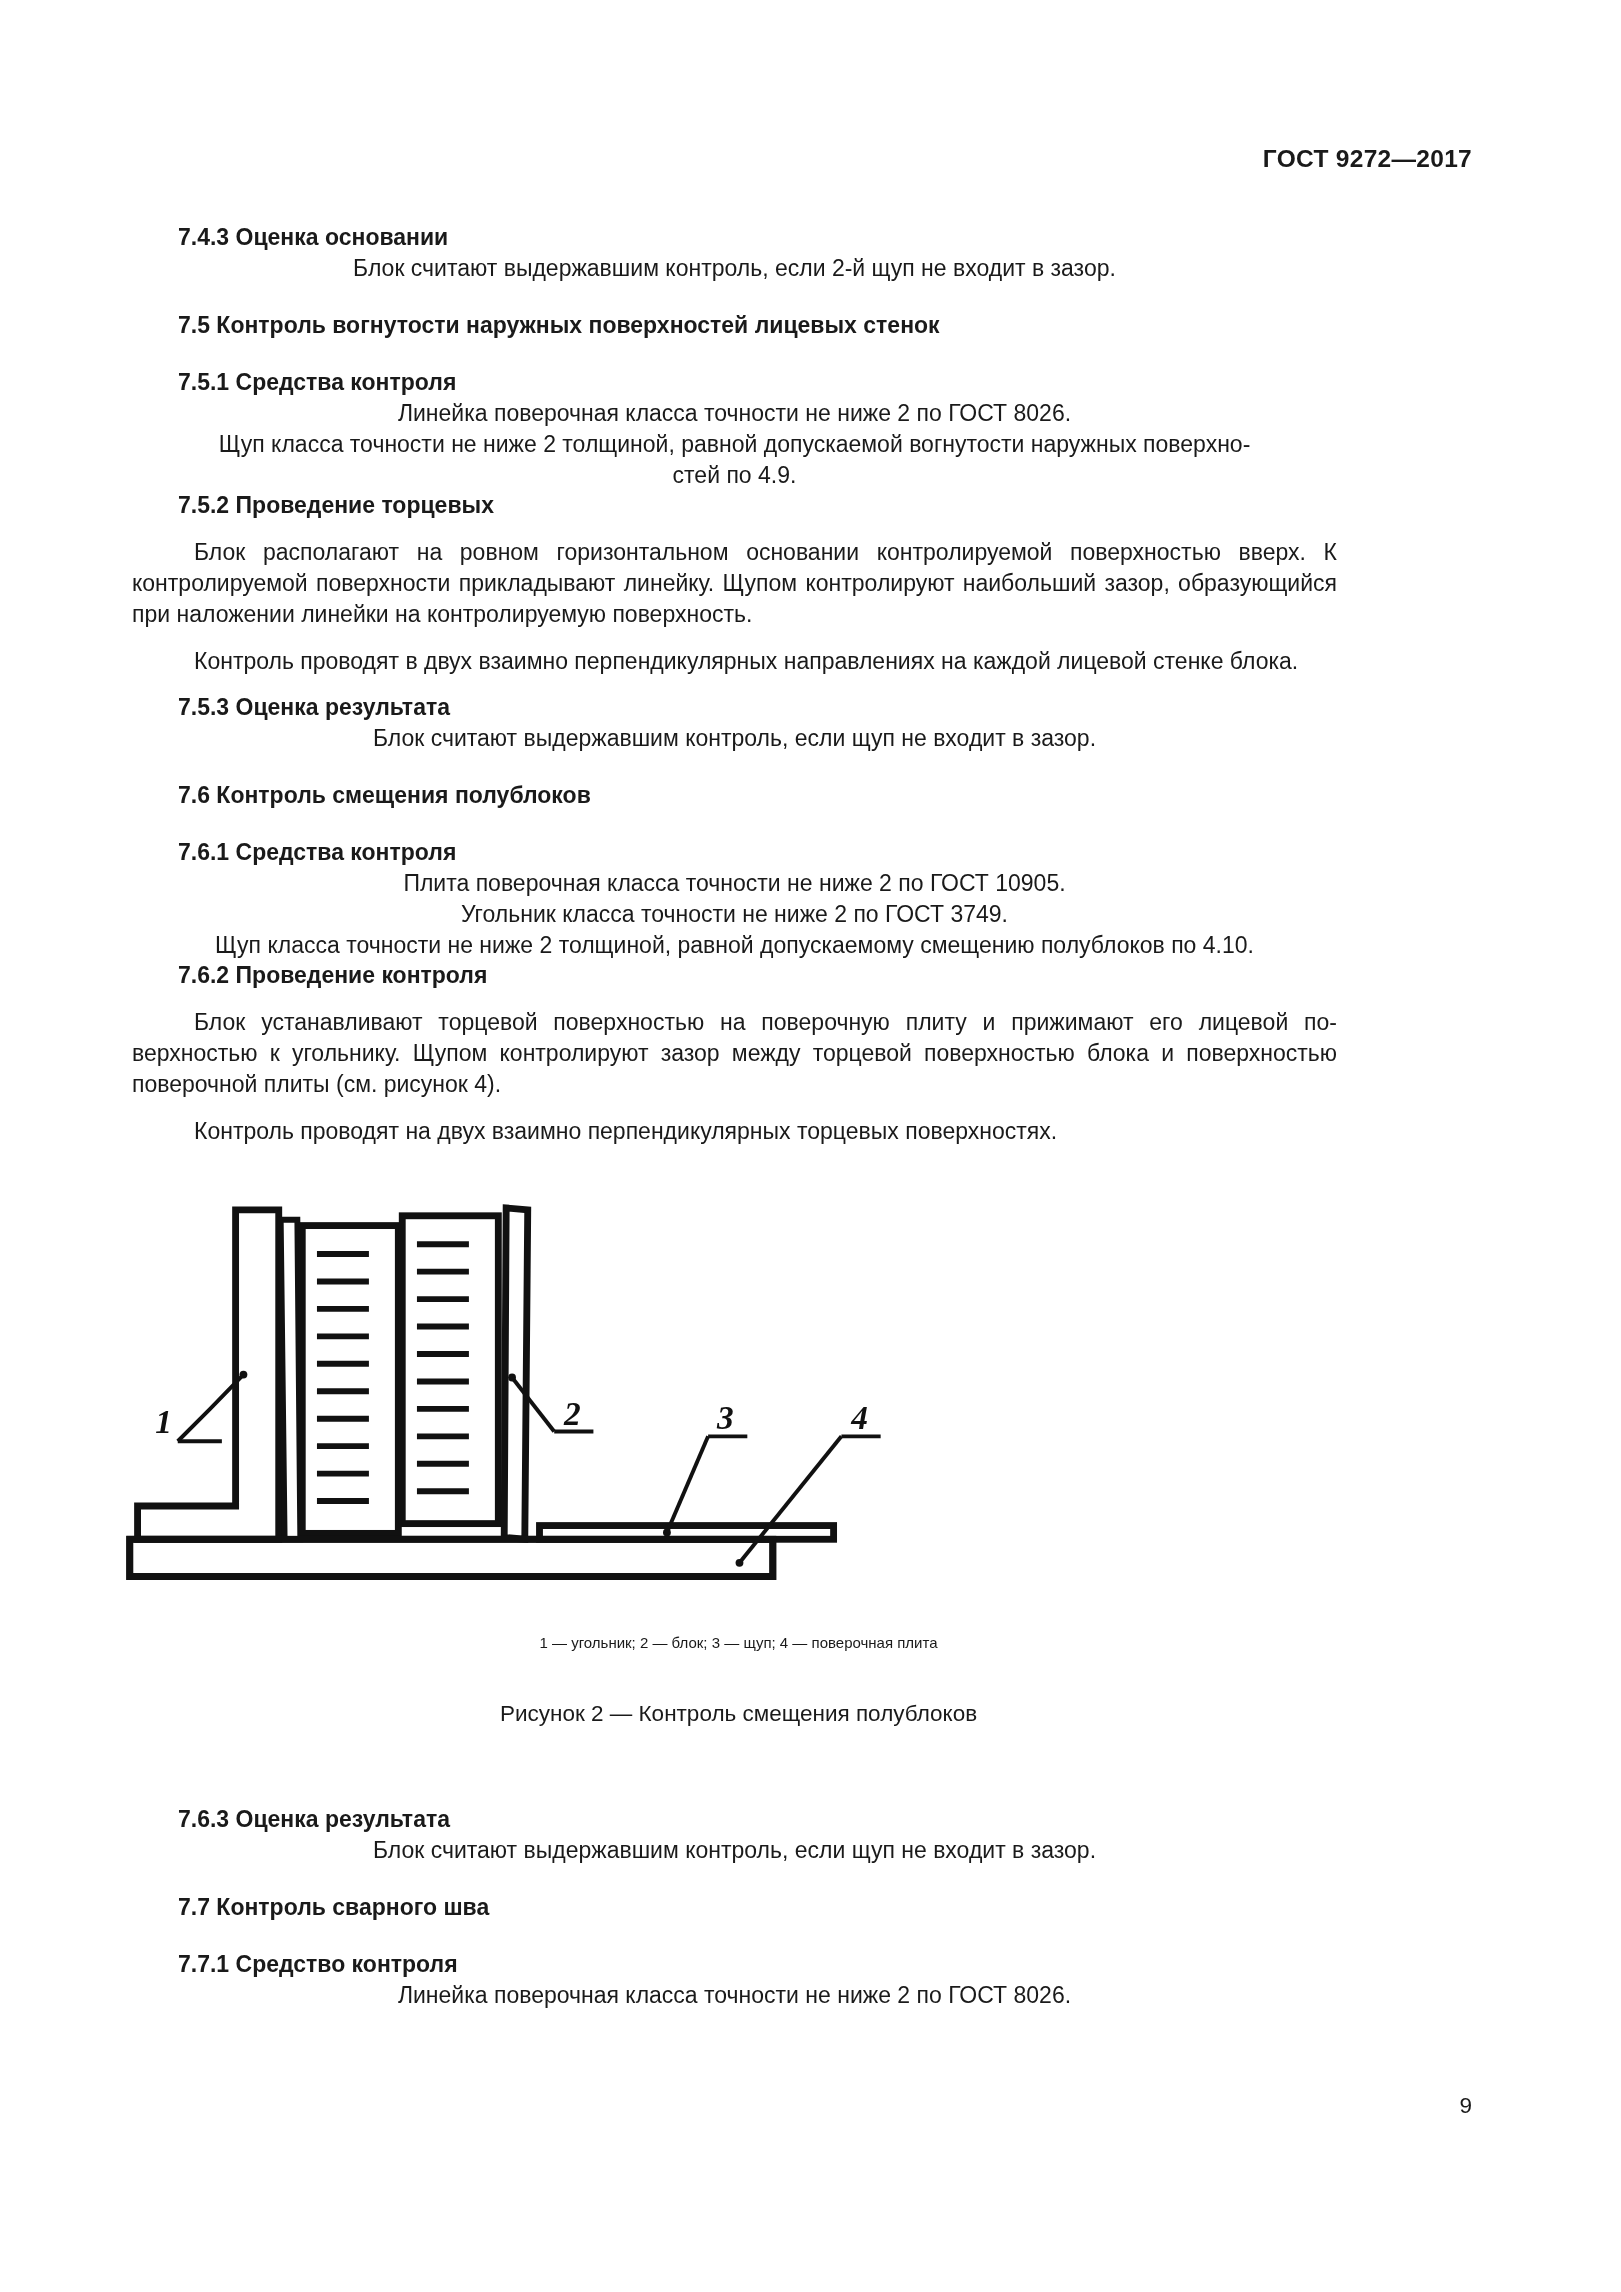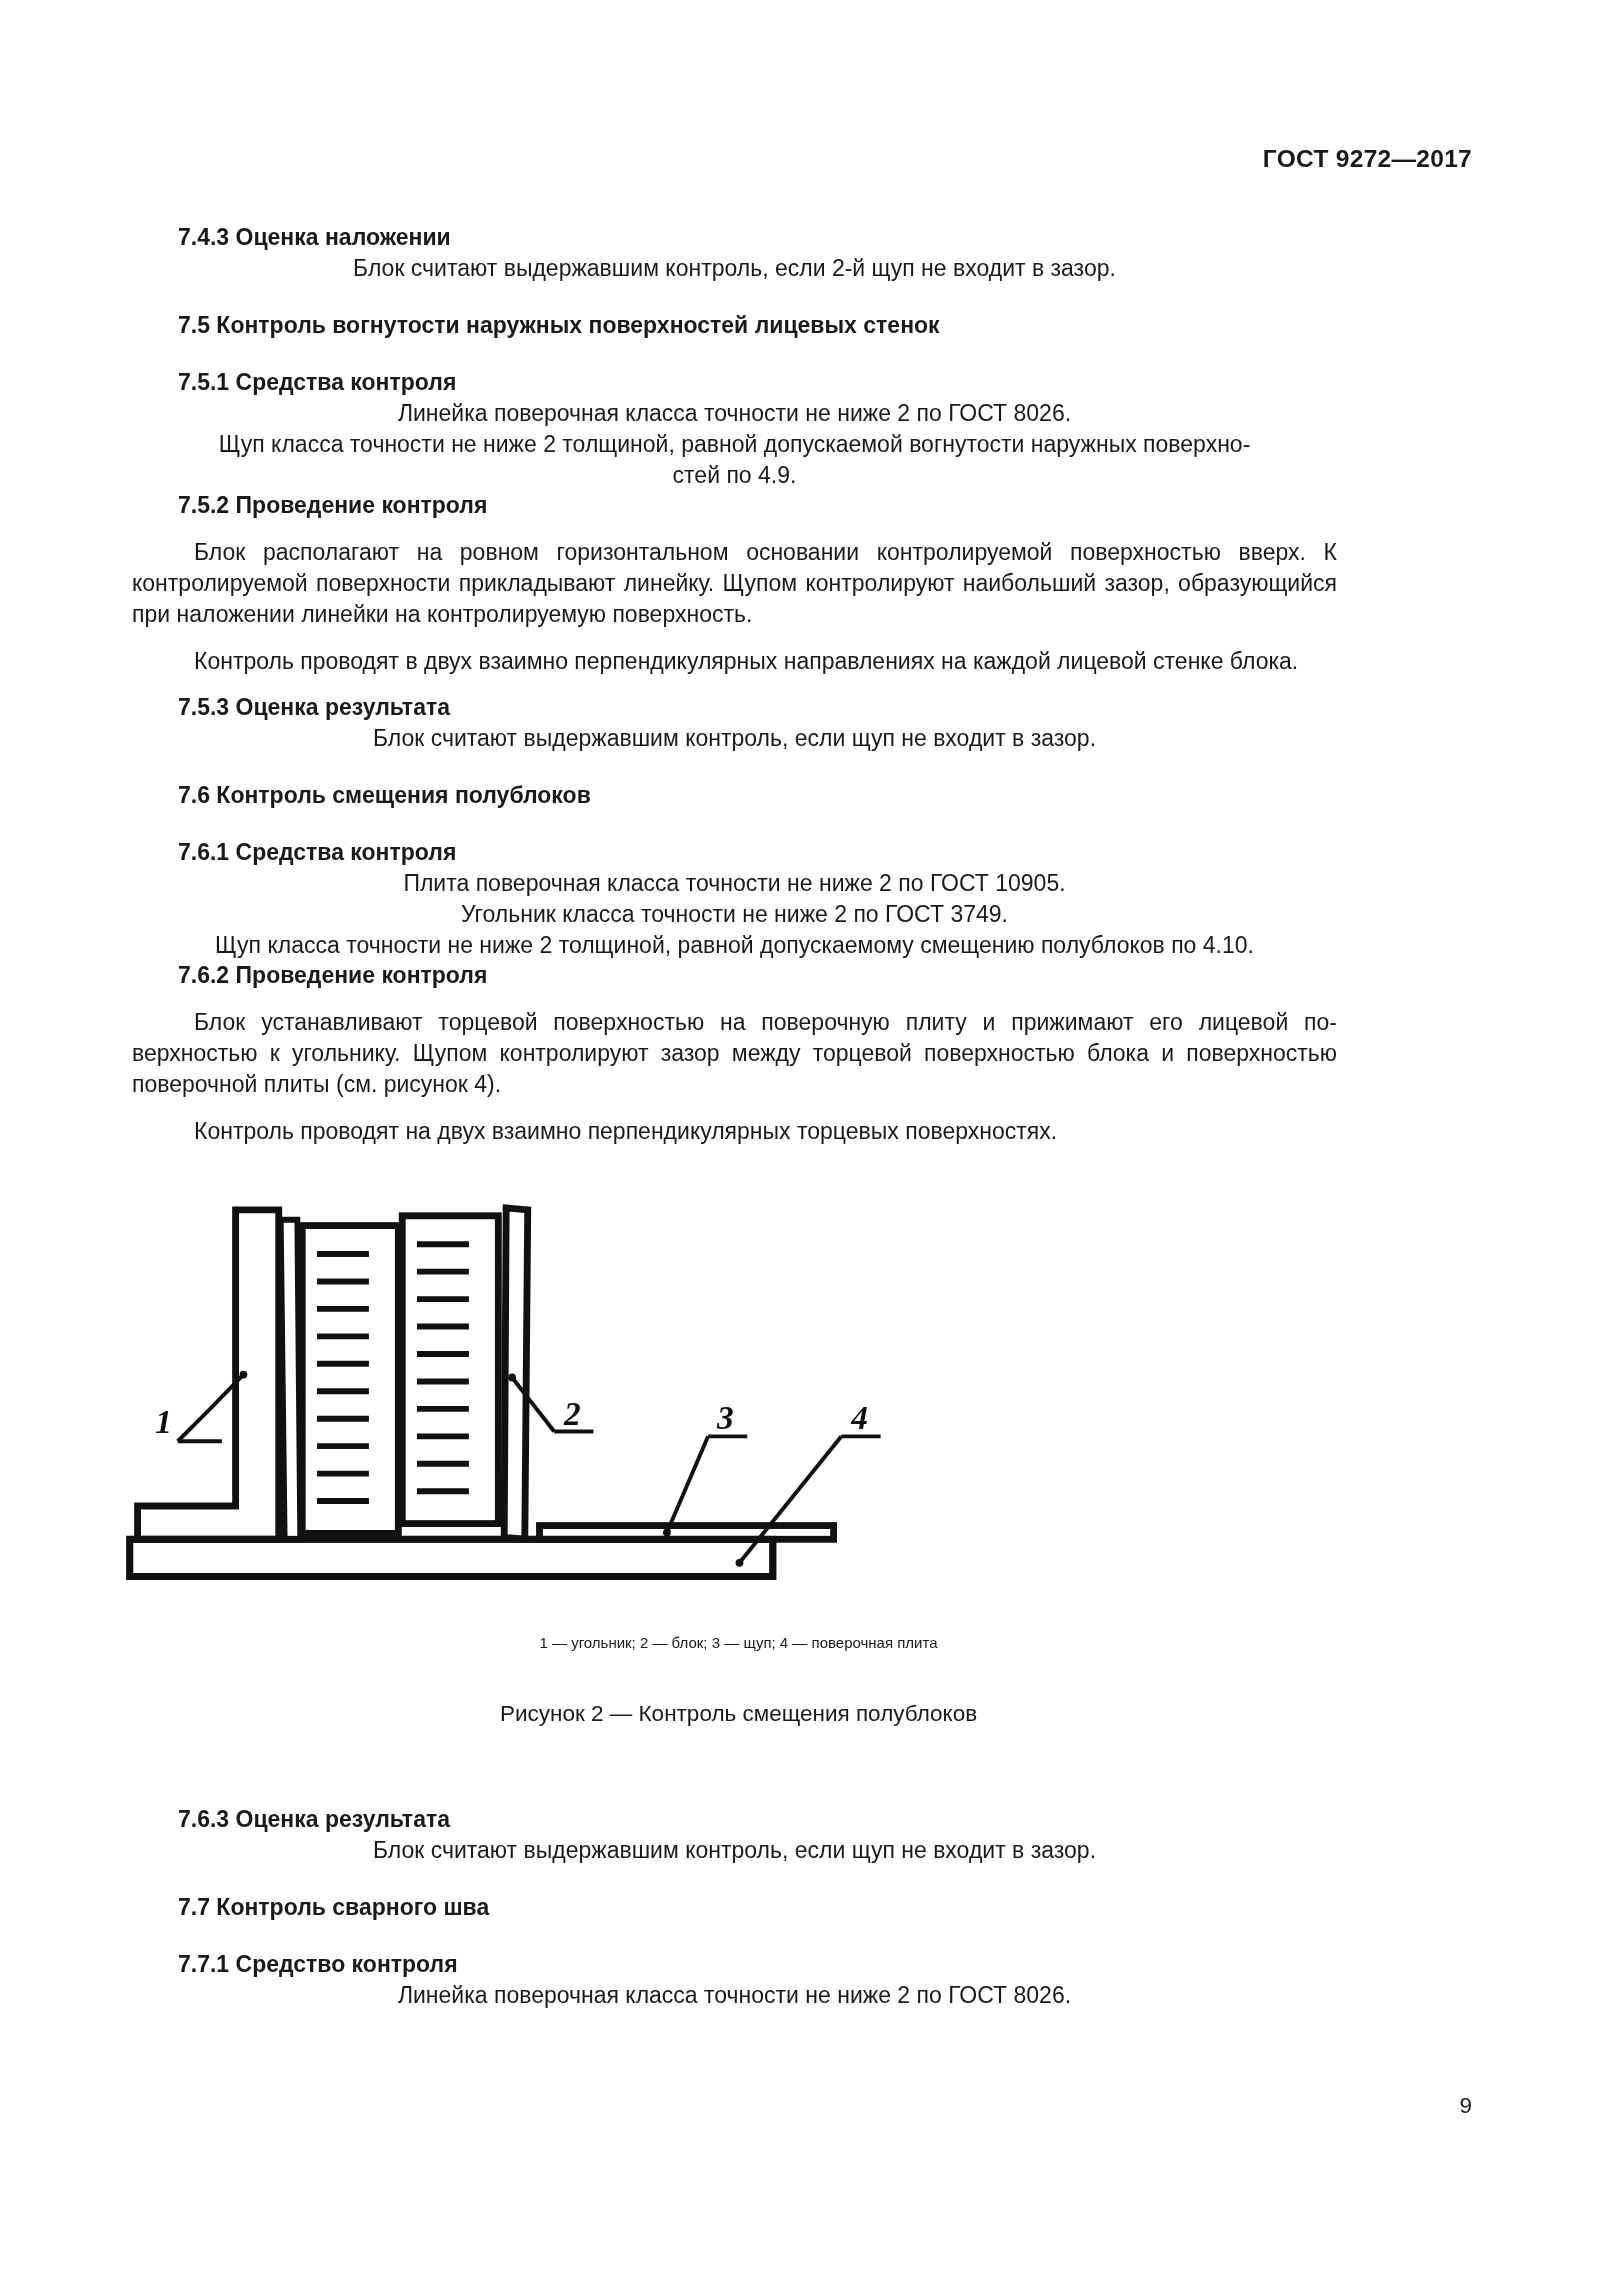--- a/index.html
+++ b/index.html
@@ -120,35 +120,35 @@
 </style>
 </head>
 <body>
 
 <div class="page">
 
   <div class="page-header">ГОСТ 9272—2017</div>
 
   <div class="content">
 
-    <div class="h-clause">7.4.3 Оценка наложении</div>
+    <div class="h-clause">7.4.3 Оценка основании</div>
     <p class="body-line">Блок считают выдержавшим контроль, если 2-й щуп не входит в зазор.</p>
 
     <div class="gap-m"></div>
 
     <div class="h-section">7.5 Контроль вогнутости наружных поверхностей лицевых стенок</div>
 
     <div class="gap-m"></div>
 
     <div class="h-clause">7.5.1 Средства контроля</div>
     <p class="body-line">Линейка поверочная класса точности не ниже 2 по ГОСТ 8026.</p>
     <p class="body-line">Щуп класса точности не ниже 2 толщиной, равной допускаемой вогнутости наружных поверхно-</p>
     <p class="body-line">стей по 4.9.</p>
 
-    <div class="h-clause">7.5.2 Проведение контроля</div>
+    <div class="h-clause">7.5.2 Проведение торцевых</div>
     <p class="body-just indent">Блок располагают на ровном горизонтальном основании контролируемой поверхностью вверх. К контролируемой поверхности прикладывают линейку. Щупом контролируют наибольший зазор, об­разующийся при наложении линейки на контролируемую поверхность.</p>
     <p class="body-just indent">Контроль проводят в двух взаимно перпендикулярных направлениях на каждой лицевой стенке блока.</p>
 
     <div class="h-clause">7.5.3 Оценка результата</div>
     <p class="body-line">Блок считают выдержавшим контроль, если щуп не входит в зазор.</p>
 
     <div class="gap-m"></div>
 
     <div class="h-section">7.6 Контроль смещения полублоков</div>
 

